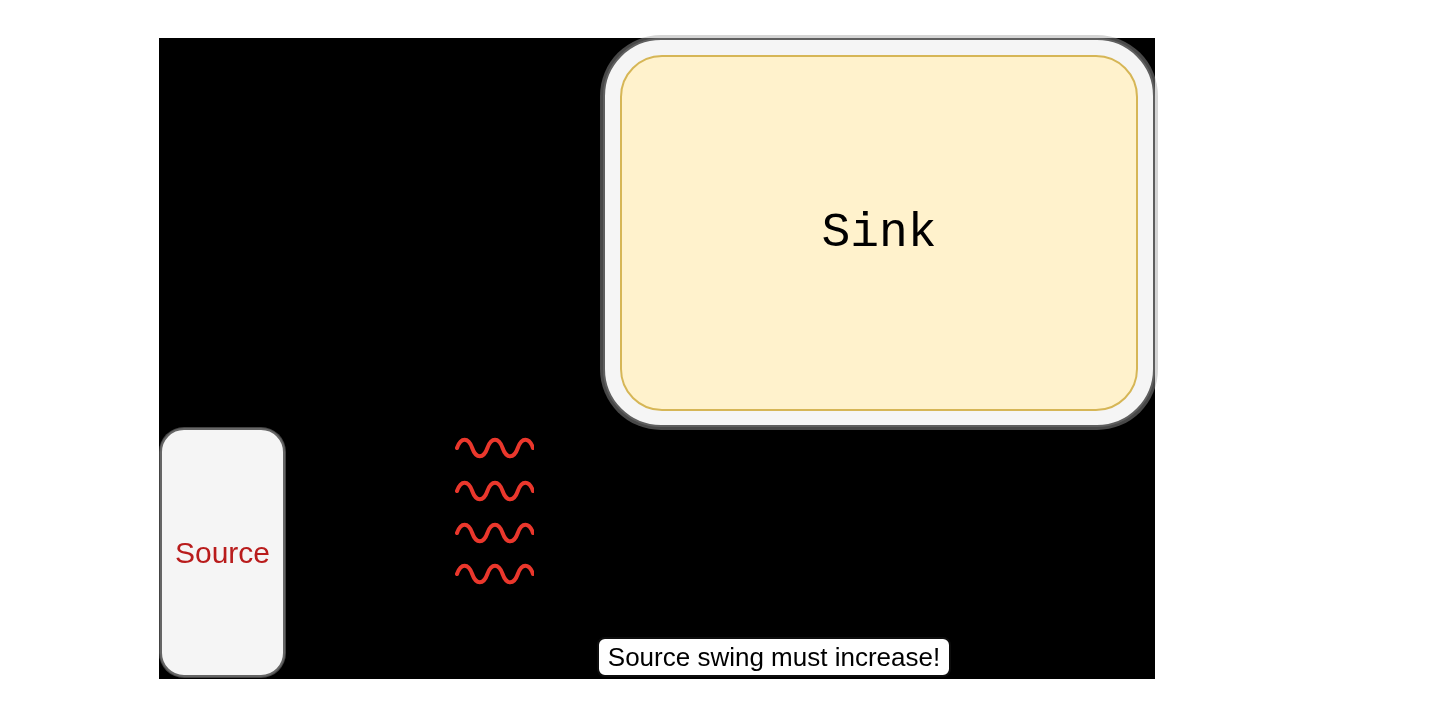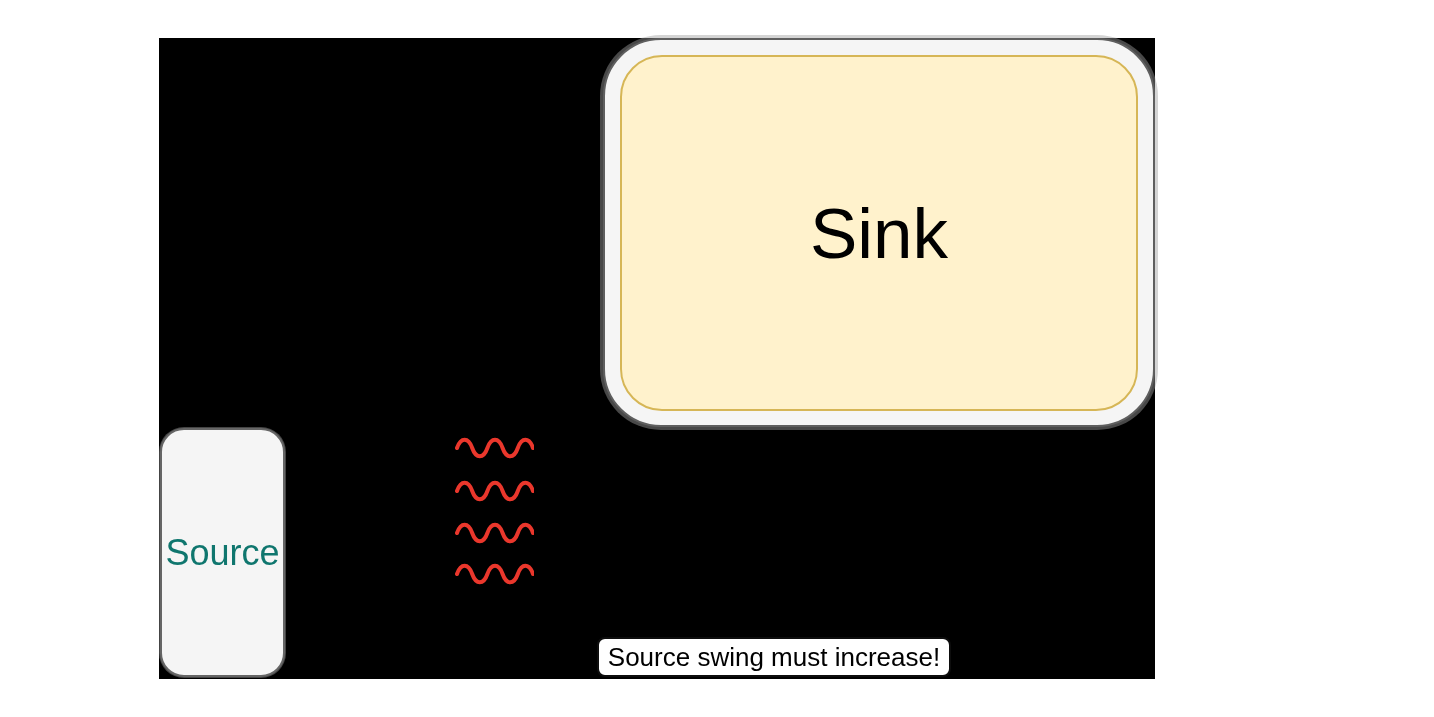--- a/index.html
+++ b/index.html
@@ -44,43 +44,44 @@
     height: 356px;
     background: #fff2cc;
     border: 2px solid #d6b656;
     border-radius: 42px;
     box-sizing: border-box;
     display: flex;
     align-items: center;
     justify-content: center;
   }
   .sink-label {
-    font-size: 71px;
+    font-size: 48px;
     color: #000000;
     line-height: 1;
+    font-family: Liberation Mono, monospace;
   }
   
   .source-node {
     position: absolute;
     left: 160px;
     top: 428px;
     width: 125px;
     height: 249px;
     background: #f5f5f5;
     border: 2px solid #666666;
     border-radius: 24px;
     box-shadow: 0 0 0 1px rgba(170,170,170,0.4);
     box-sizing: border-box;
     display: flex;
     align-items: center;
     justify-content: center;
   }
   .source-label {
-    font-size: 36px;
-    color: #0f766e;
+    font-size: 30px;
+    color: #b91c1c;
     line-height: 1;
   }
   
   .wave {
     position: absolute;
     left: 454px;
     width: 80px;
     height: 30px;
   }
   .wave.w1 { top: 433px; }

